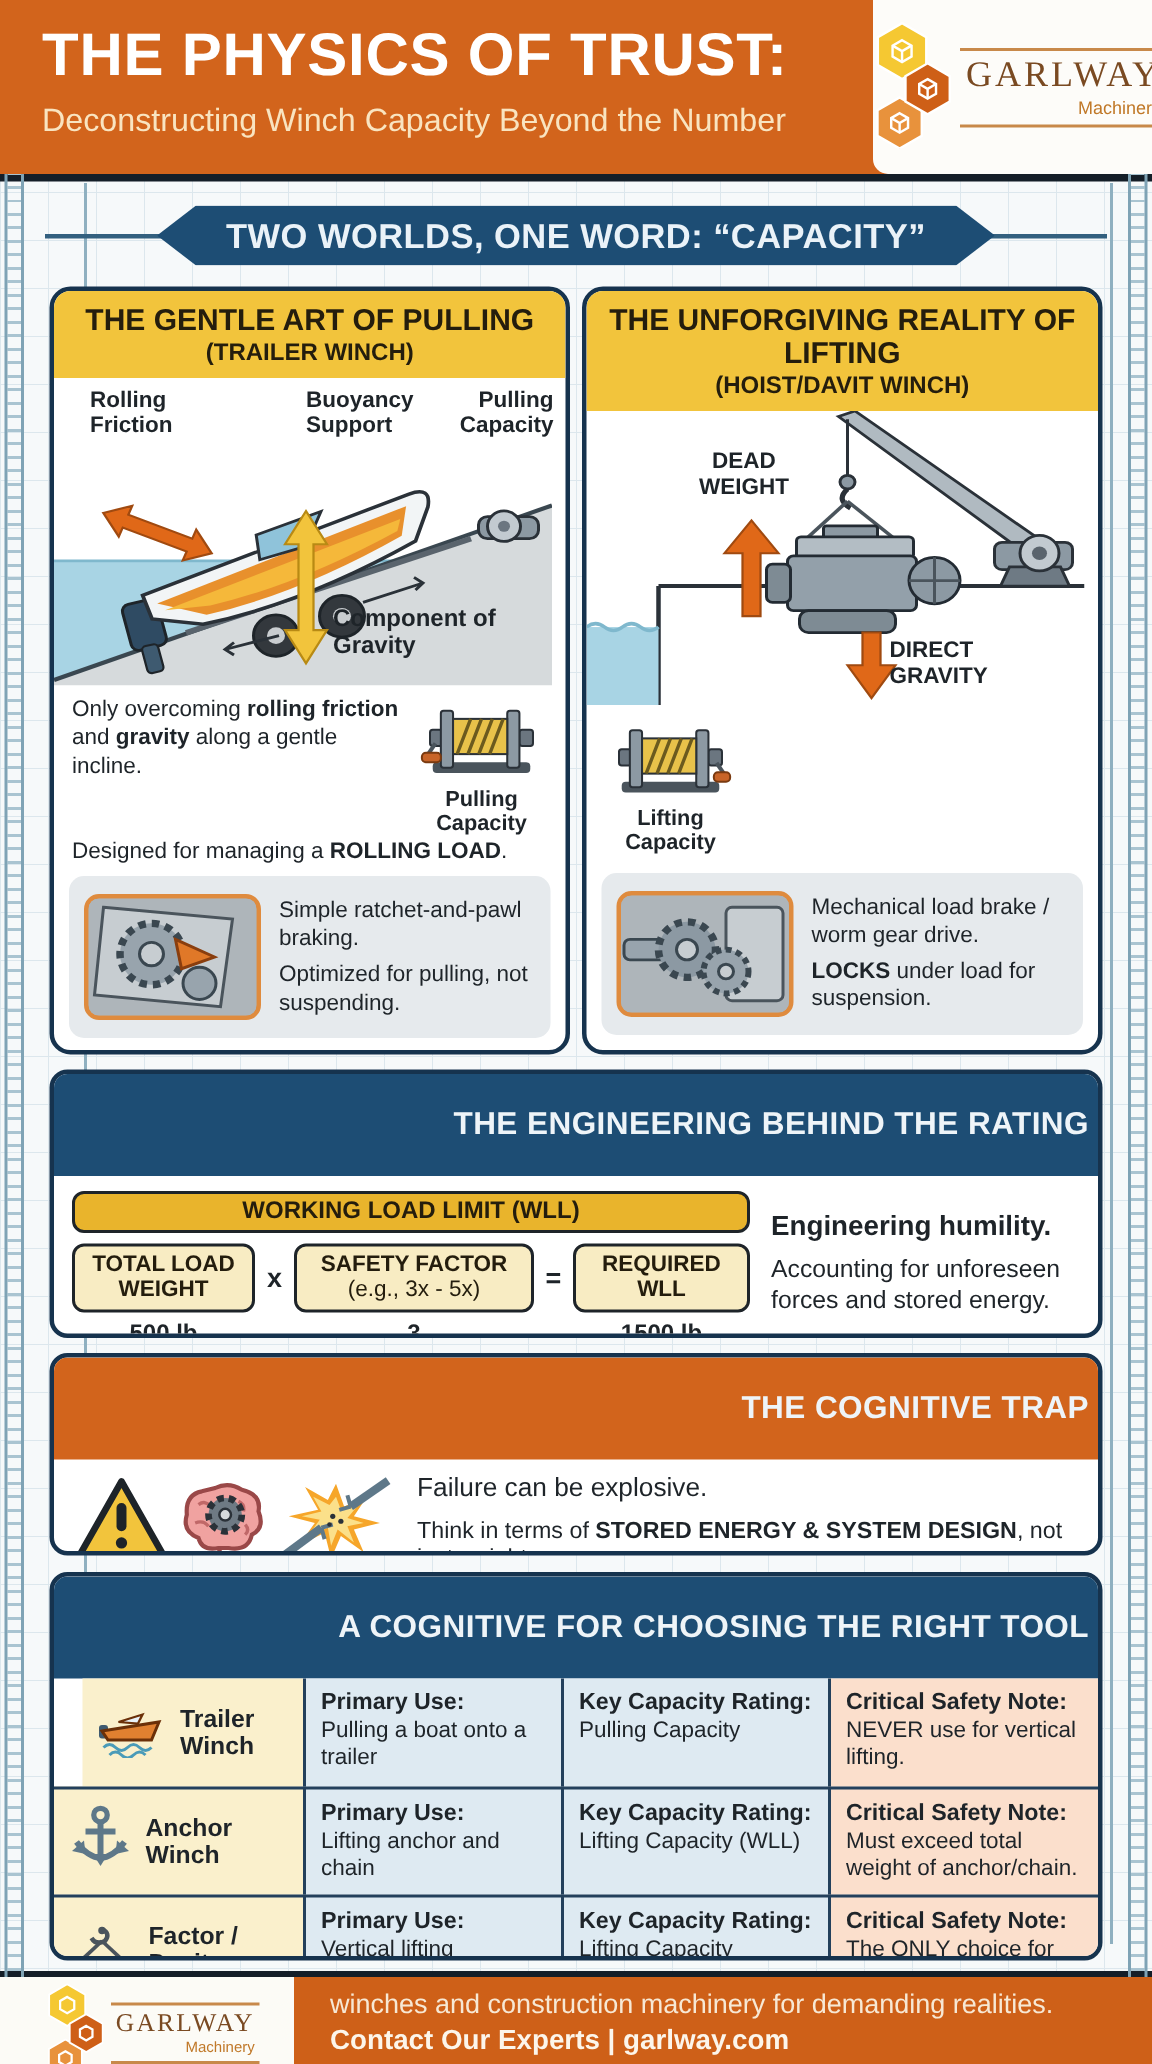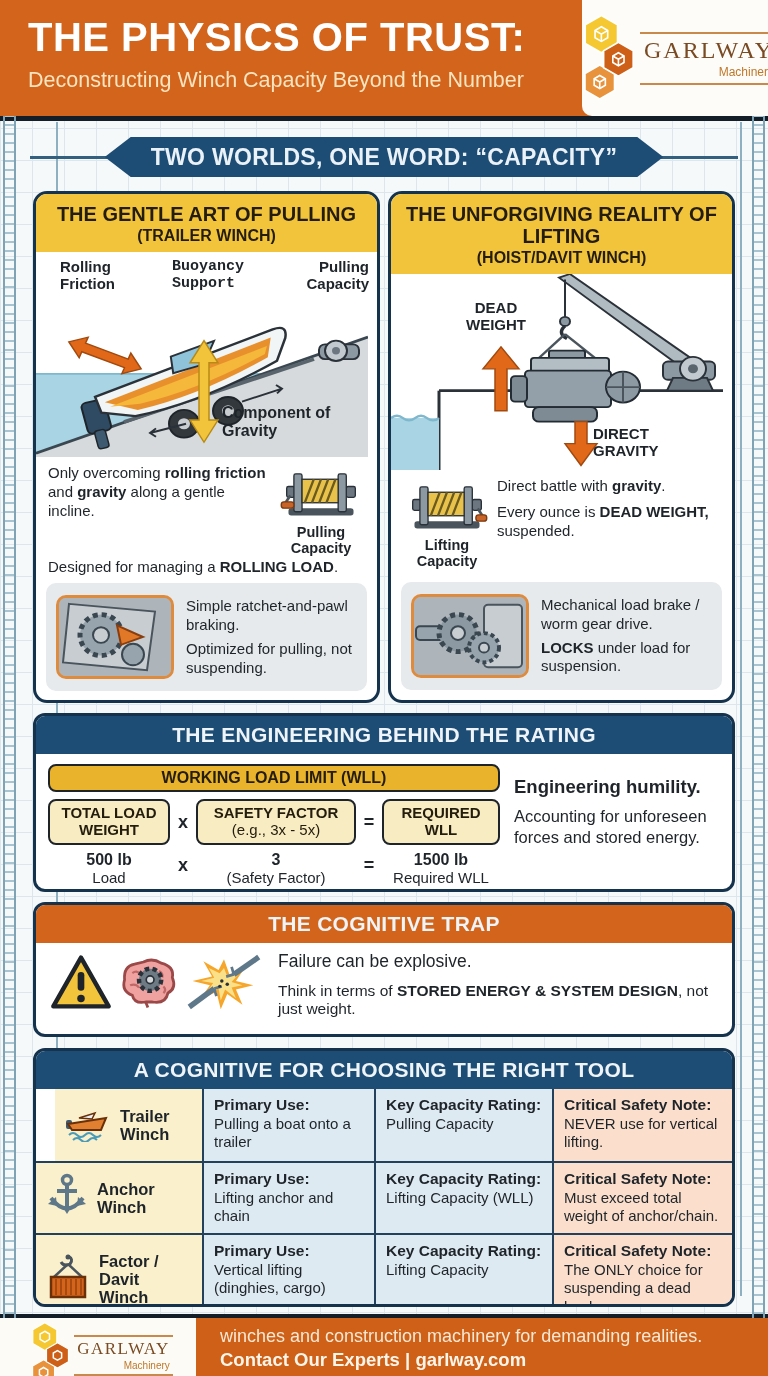--- a/index.html
+++ b/index.html
@@ -52,21 +52,21 @@
   .cap-fig { width:88px; text-align:center; flex-shrink:0; }
   .fig-cap { font-weight:bold; font-size:14.5px; line-height:1.1; margin-top:2px; }
   .sub-box { margin:8px 10px 10px; margin-top:auto; background:#E6EAED; border-radius:10px; padding:9px 10px; display:flex; gap:12px; align-items:center; }
   .thumb { width:118px; height:84px; border:3px solid #DF8B3E; border-radius:10px; background:#AEB5BA; overflow:hidden; flex-shrink:0; }
   .thumb svg { width:100%; height:100%; }
   .sub-text { font-size:15px; line-height:1.25; }
   .sub-text p { margin:5px 0; }
 
   
   .section { margin:0 33px; border:3px solid #16334E; border-radius:12px; overflow:hidden; background:#FFFFFF; }
-  .sec-head { background:#1D4D74; color:#EEF4F8; text-align:center; font-size:21px; font-weight:bold; padding:7px 6px; letter-spacing:.3px; }
+  .sec-head { background:#1D4D74; color:#EEF4F8; text-align:right; font-size:21px; font-weight:bold; padding:22px 6px; letter-spacing:.3px; }
   .sec-head.orange { background:#D2641C; }
 
   
   .section.eng { margin-top:10px; height:179px; }
   .eng-body { display:flex; padding:10px 14px 6px 12px; gap:14px; }
   .formula { width:452px; flex-shrink:0; }
   .wll-title { background:#E9B42C; border:2px solid #1E2429; border-radius:8px; text-align:center; font-weight:bold; font-size:16px; padding:3px; color:#241D0D; }
   .f-grid { display:grid; grid-template-columns:122px 26px 160px 26px 118px; align-items:center; margin-top:7px; }
   .f-box { background:#F8ECC3; border:2.5px solid #1E2429; border-radius:8px; min-height:46px; display:flex; flex-direction:column; justify-content:center; text-align:center; font-weight:bold; font-size:15px; line-height:1.12; padding:3px 2px; color:#241D0D; }
   .f-op { text-align:center; font-weight:bold; font-size:18px; }
@@ -179,21 +179,21 @@
           <g transform="rotate(22 69 112)">
             <polygon points="30,112 46,100 46,107 92,107 92,100 108,112 92,124 92,117 46,117 46,124" fill="#E06818" stroke="#A04A10" stroke-width="1.5"></polygon>
           </g>
           <polygon points="168,96 182,120 173,120 173,182 182,182 168,206 154,182 163,182 163,120 154,120" fill="#F2C43C" stroke="#B88A14" stroke-width="1.5"></polygon>
           <g stroke="#2A3138" stroke-width="2" fill="none">
             <path d="M206,162 L246,148 M240,144 L246,148 L241,153"></path>
             <path d="M150,186 L114,196 M120,191 L114,196 L120,200"></path>
           </g>
         </svg>
         <div class="dlabel" style="left:24px; top:7px; width:72px;">Rolling Friction</div>
-        <div class="dlabel" style="left:136px; top:7px; width:86px;font-family:Liberation Mono, monospace;">Buoyancy Support</div>
+        <div class="dlabel" style="left:168px; top:7px; width:86px;">Buoyancy Support</div>
         <div class="dlabel" style="right:8px; top:7px; width:72px; text-align:right;">Pulling Capacity</div>
         <div class="dlabel" style="left:186px; top:152px; width:110px; font-size:16px;">Component of Gravity</div>
       </div>
       <div class="panel-text">
         <div class="pt-row">
           <p class="txt"><span>Only overcoming </span><b>rolling friction</b><span> and </span><b>gravity</b><span> along a gentle incline.</span></p>
           <div class="cap-fig">
             <span>
               <svg width="82" height="56" viewBox="0 0 88 62">
                 <rect x="8" y="50" width="72" height="8" rx="3" fill="#4A545C"></rect>
@@ -278,24 +278,20 @@
                 <rect x="14" y="12" width="9" height="42" rx="2" fill="#8C99A3" stroke="#2A3138" stroke-width="1.5"></rect>
                 <rect x="63" y="12" width="9" height="42" rx="2" fill="#8C99A3" stroke="#2A3138" stroke-width="1.5"></rect>
                 <rect x="23" y="18" width="40" height="26" fill="#E8C24A" stroke="#2A3138" stroke-width="1.5"></rect>
                 <path d="M26,44 L36,18 M34,44 L44,18 M42,44 L52,18 M50,44 L60,18" stroke="#6B5A1E" stroke-width="2.5"></path>
                 <path d="M78,36 L84,45" stroke="#4A545C" stroke-width="3"></path>
                 <rect x="76" y="43" width="12" height="7" rx="3" fill="#C86428" stroke="#7A3A10" stroke-width="1.5"></rect>
               </svg>
             </span>
             <div class="fig-cap">Lifting Capacity</div>
           </div>
-          <div class="txt">
-            <p><span>Direct battle with </span><b>gravity</b><span>.</span></p>
-            <p><span>Every ounce is </span><b>DEAD WEIGHT,</b><span> suspended.</span></p>
-          </div>
         </div>
       </div>
       <div class="sub-box">
         <div class="thumb">
           <svg viewBox="0 0 112 80" preserveAspectRatio="none">
             <rect width="112" height="80" fill="#AEB5BA"></rect>
             <rect x="70" y="8" width="38" height="64" rx="4" fill="#C7CDD1" stroke="#4A545C" stroke-width="2"></rect>
             <rect x="2" y="30" width="34" height="14" rx="4" fill="#98A4AD" stroke="#3A4750" stroke-width="2"></rect>
             <circle cx="44" cy="37" r="19" fill="#8C99A3" stroke="#3A4750" stroke-width="5" stroke-dasharray="5 4"></circle>
             <circle cx="44" cy="37" r="7" fill="#C7CDD1" stroke="#3A4750" stroke-width="2"></circle>

